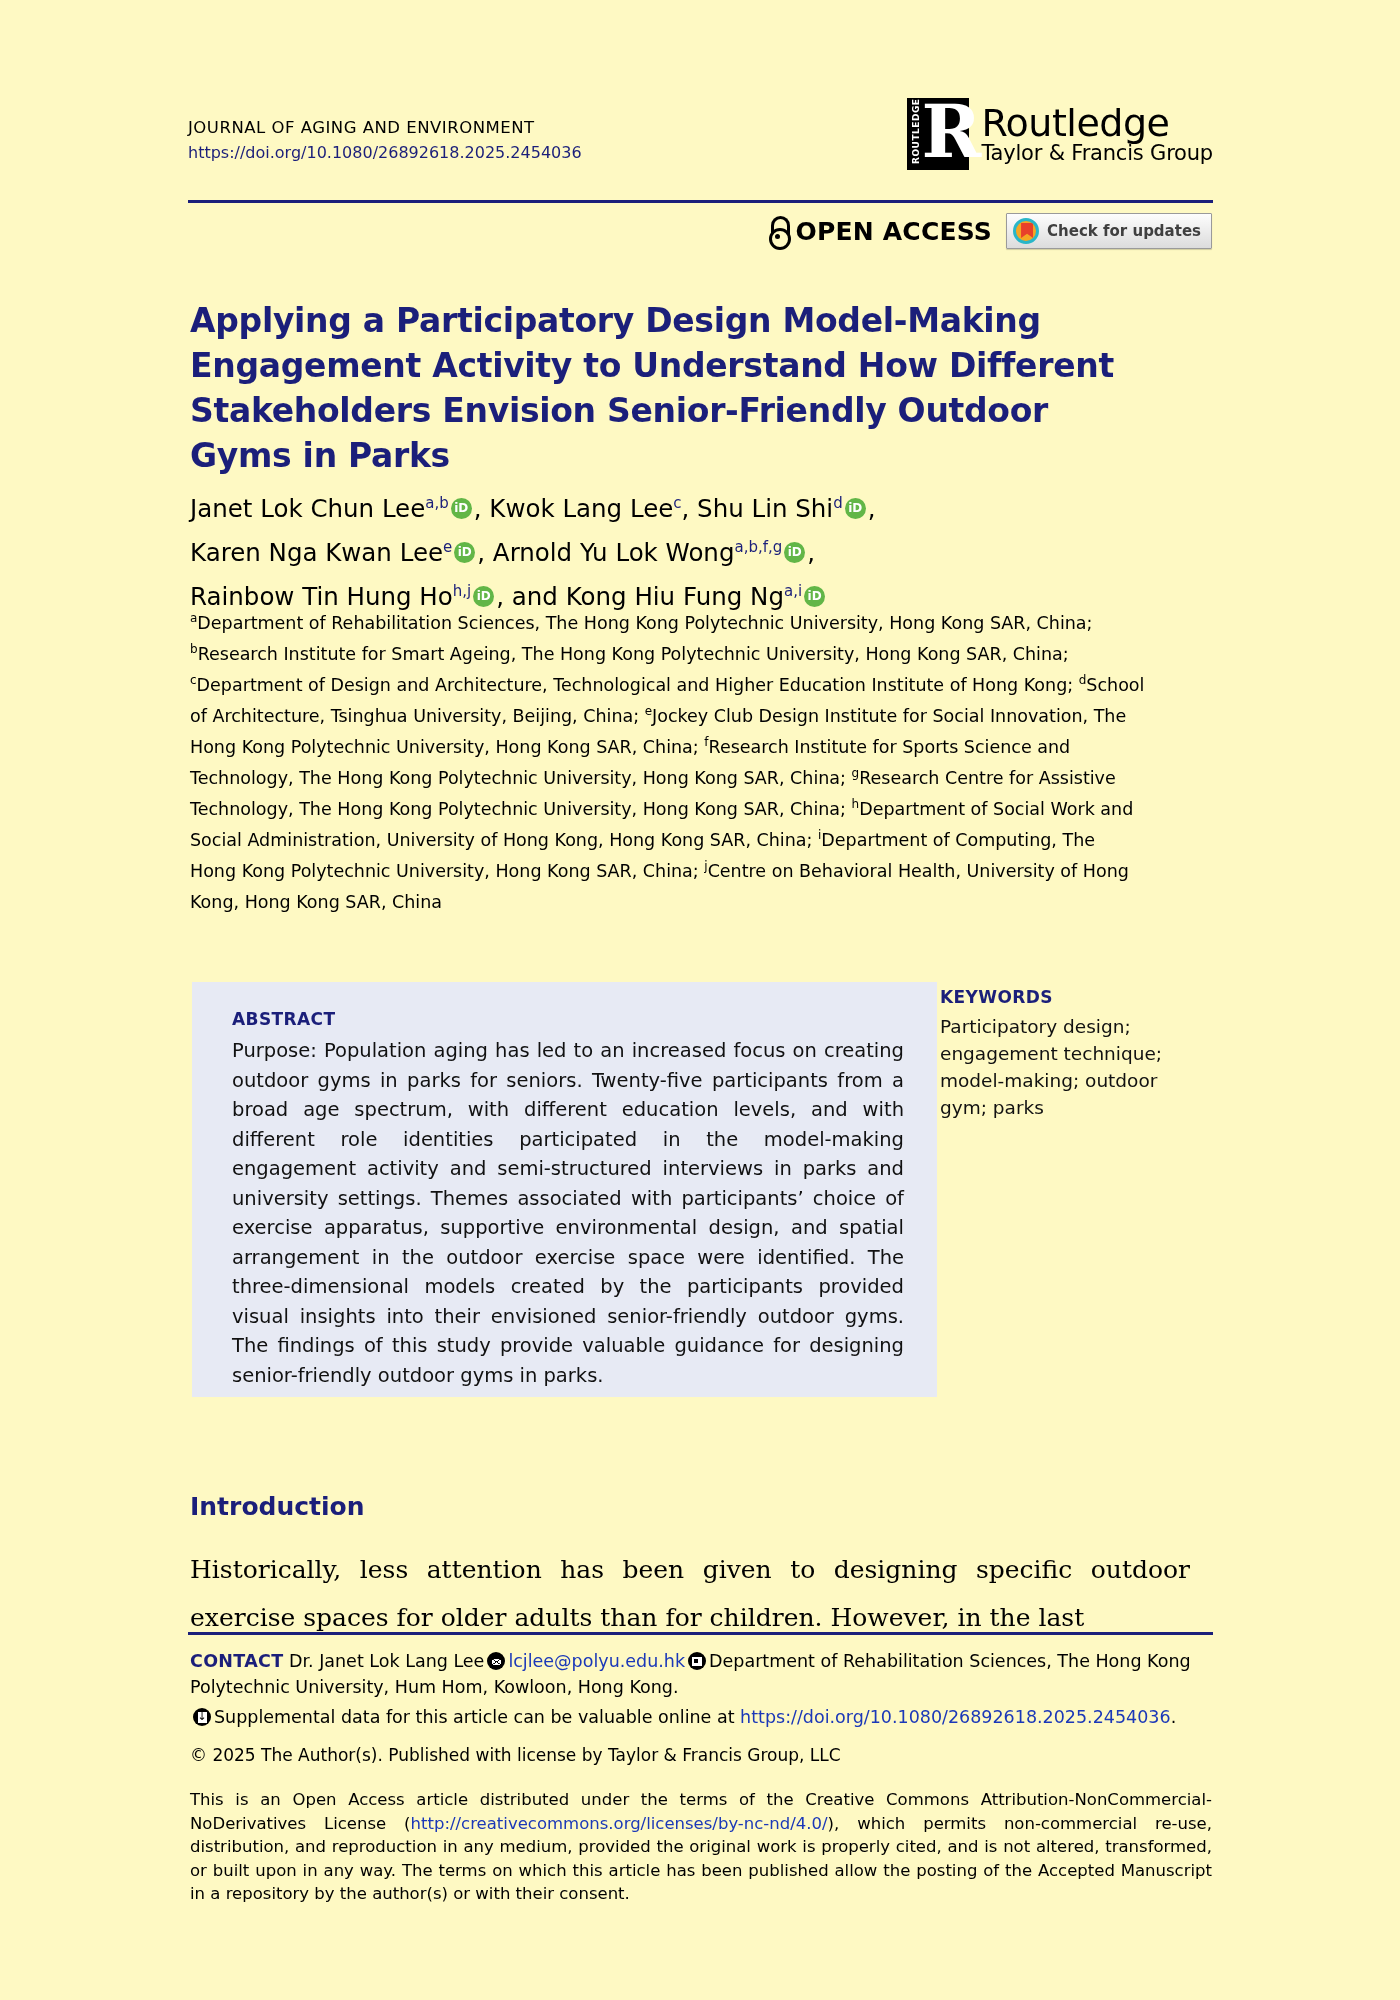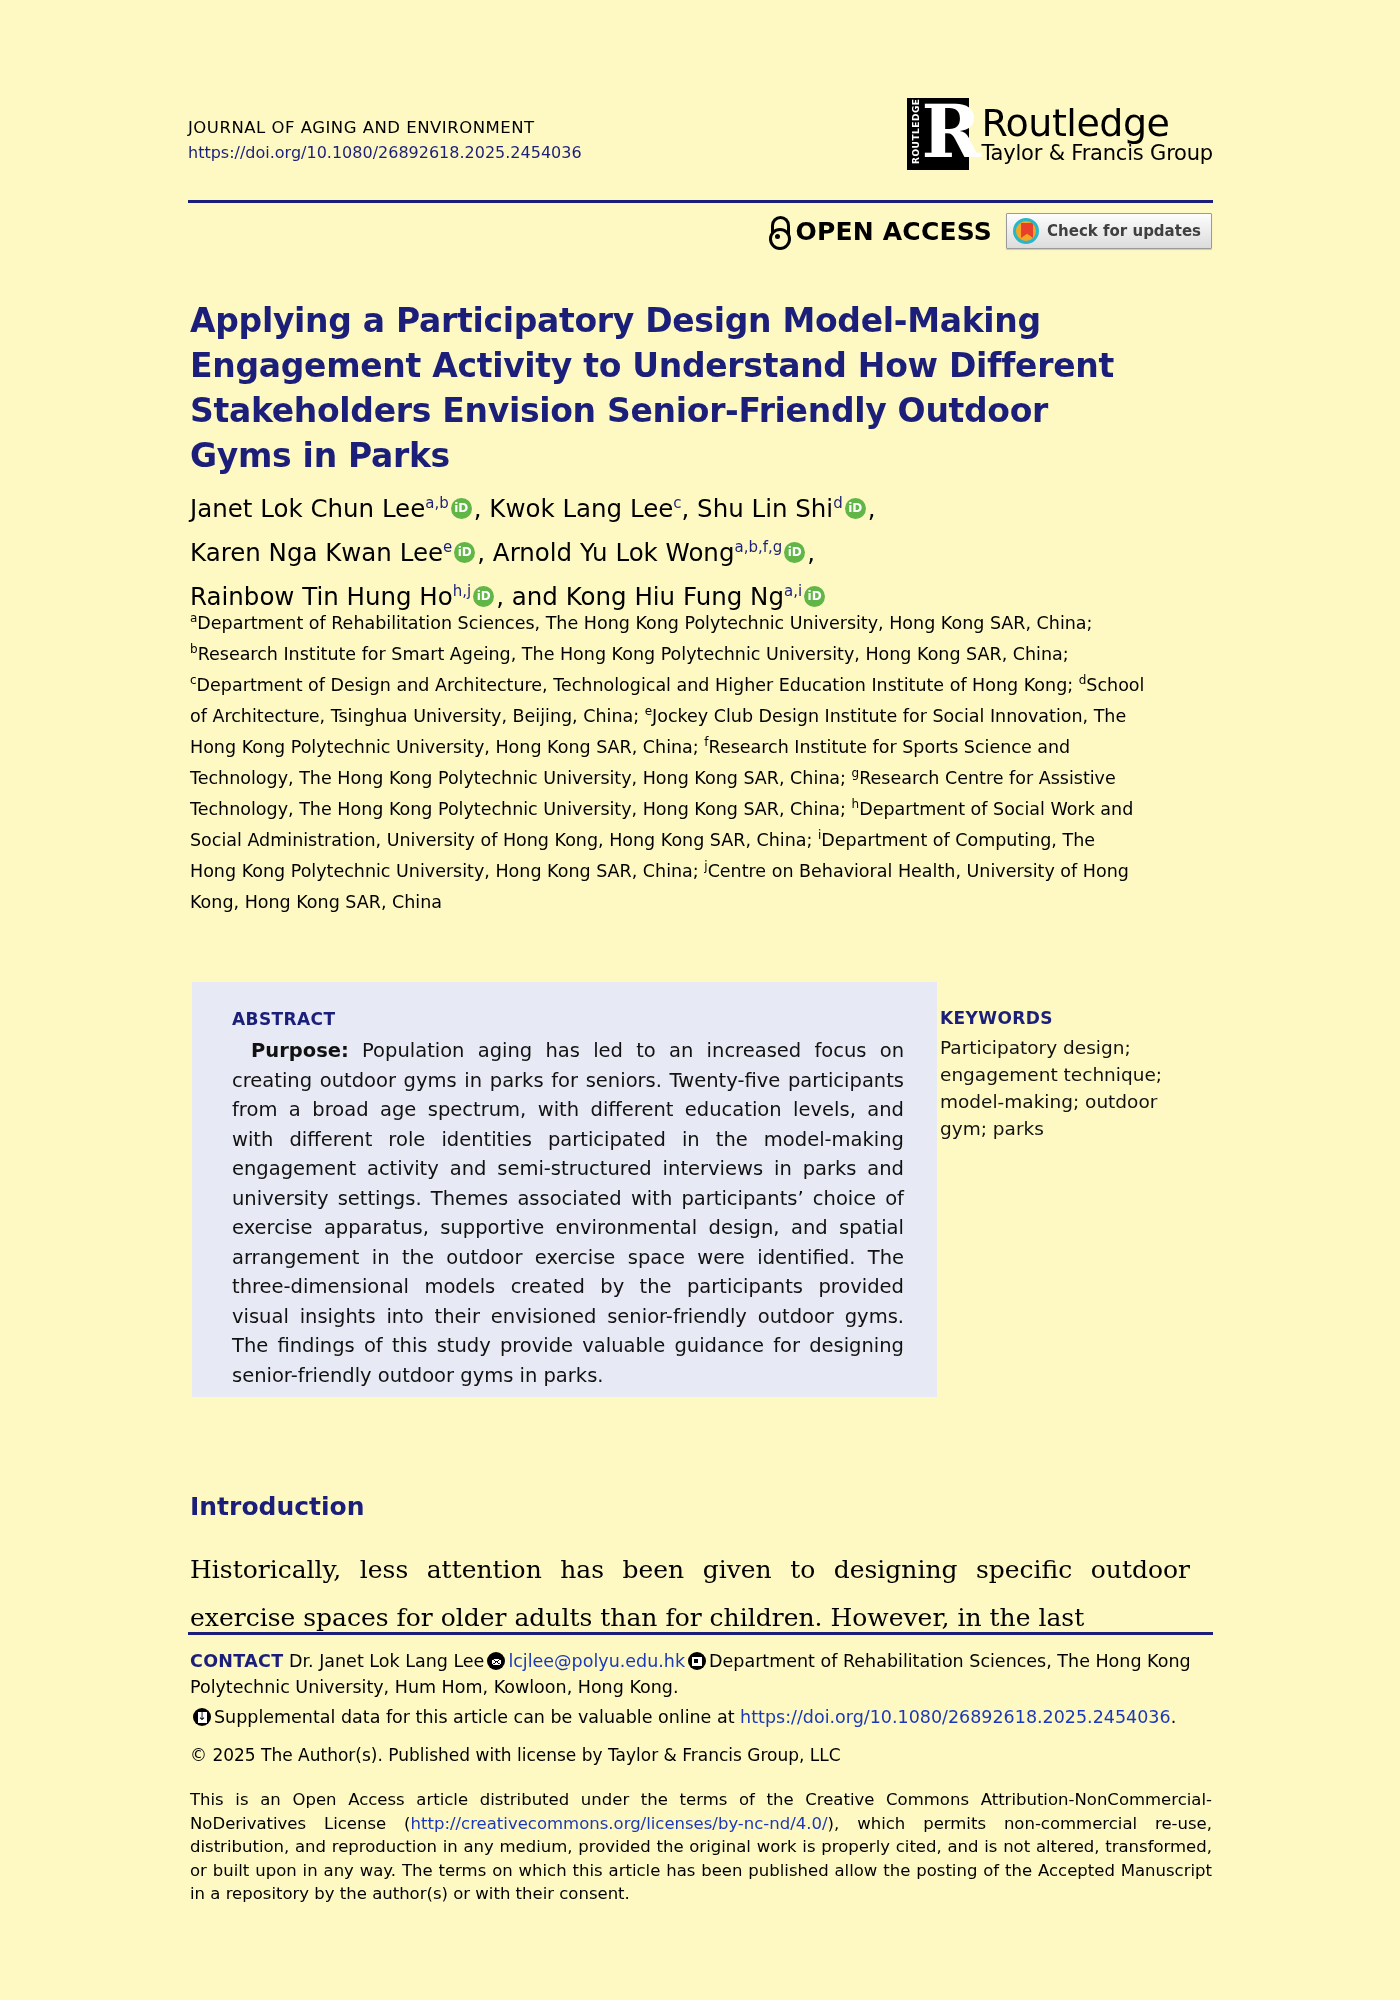--- a/index.html
+++ b/index.html
@@ -272,25 +272,25 @@
     margin-bottom: 7px;
     font-family: "DejaVu Sans", sans-serif;
   }
   .abs-text {
     font-size: 19.5px;
     line-height: 29.5px;
     text-align: justify;
     font-family: "DejaVu Sans", sans-serif;
     color: #111;
   }
-  .abs-text b { font-weight: bold; margin-left: 19px; }
+  .abs-text b { font-weight: normal; }
   .keywords {
     position: absolute;
     left: 940px;
-    top: 1008px;
+    top: 987px;
     width: 250px;
   }
   .kw-label {
     font-size: 17px;
     font-weight: bold;
     color: #1b1f7a;
     letter-spacing: 0.4px;
     margin-bottom: 6px;
     font-family: "DejaVu Sans", sans-serif;
   }

